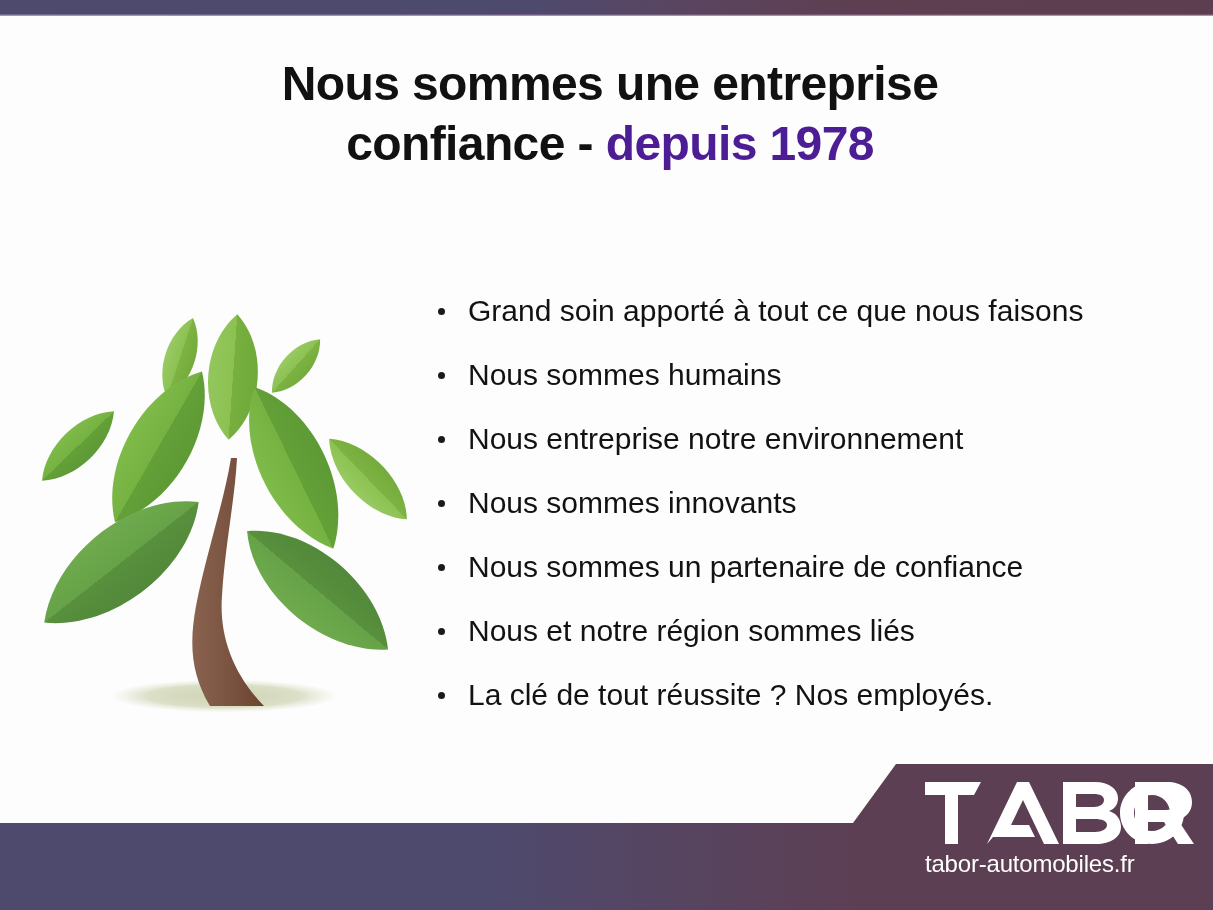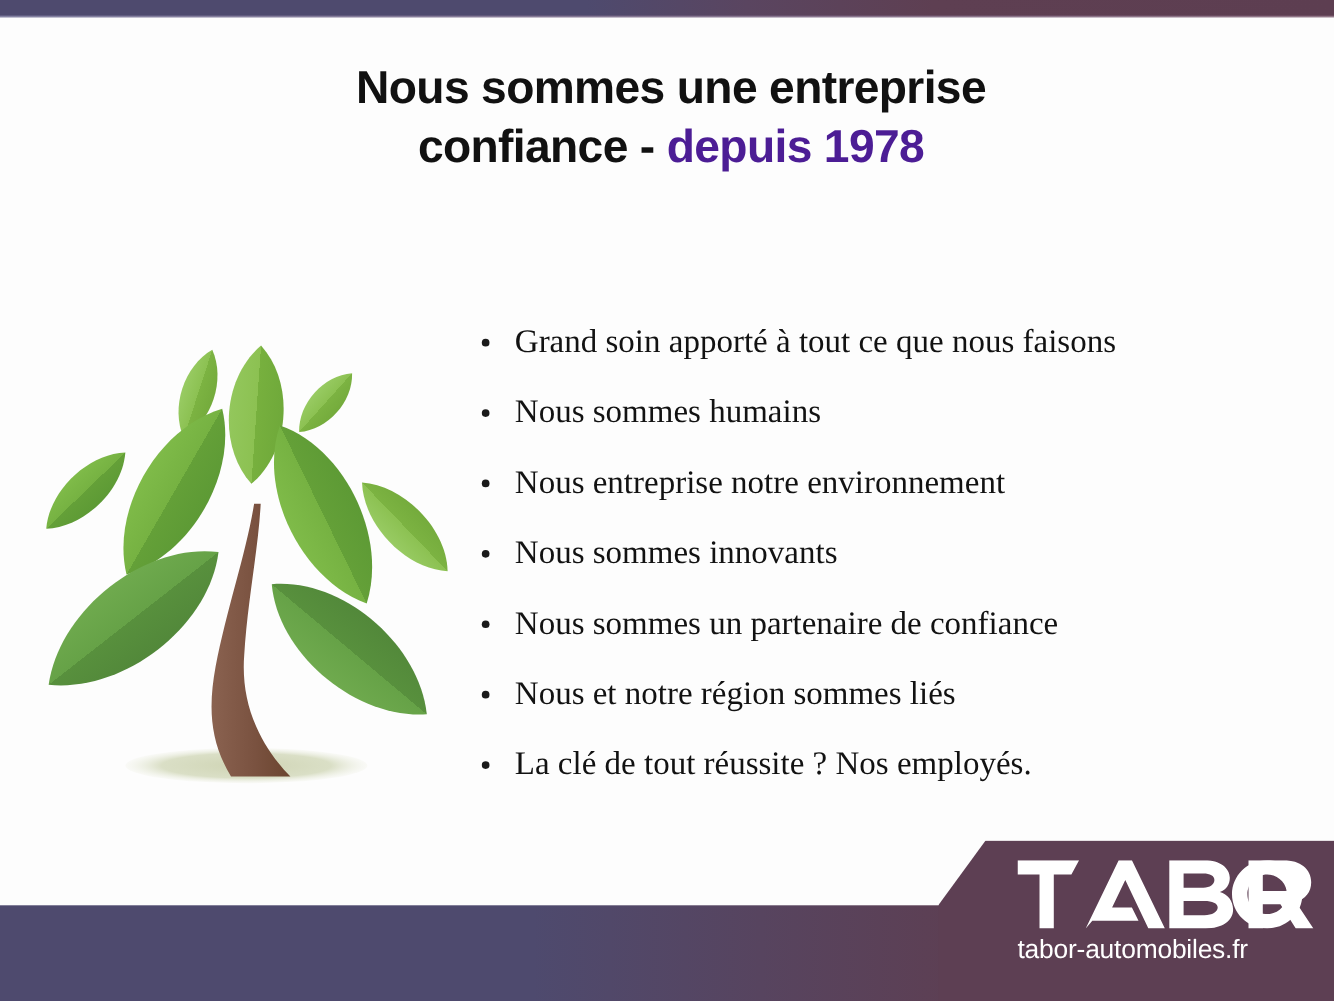--- a/index.html
+++ b/index.html
@@ -92,21 +92,21 @@
     white-space: nowrap;
   }
 
   
   .heading {
     position: absolute;
     left: 60px;
     top: 54px;
     width: 1100px;
     text-align: center;
-    font-size: 42px;
+    font-size: 48px;
     line-height: 1.25;
     font-weight: bold;
     color: #111111;
     letter-spacing: -0.6px;
     font-family: "Liberation Sans", sans-serif;
   }
   .heading .accent {
     color: #4c1d95;
   }
   .heading .line { display: block; }
@@ -122,21 +122,21 @@
     padding: 0;
   }
   .bullets li {
     position: relative;
     height: 64px;
     line-height: 46px;
     padding-left: 36px;
     font-size: 30px;
     color: #121212;
     white-space: nowrap;
-    font-family: Liberation Serif, serif;
+    font-family: Liberation Sans, sans-serif;
   }
   .bullets li .dot {
     position: absolute;
     left: 6px;
     top: 20px;
     width: 7px;
     height: 7px;
     background: #1a1a1a;
     border-radius: 50%;
   }

